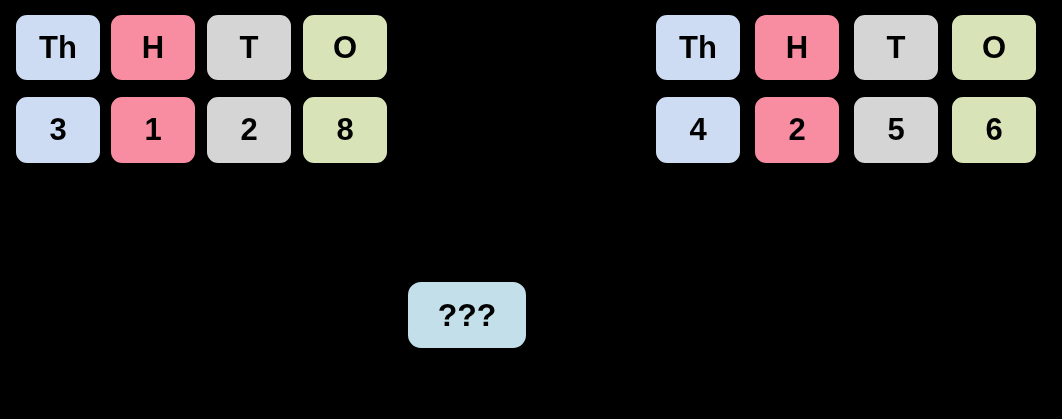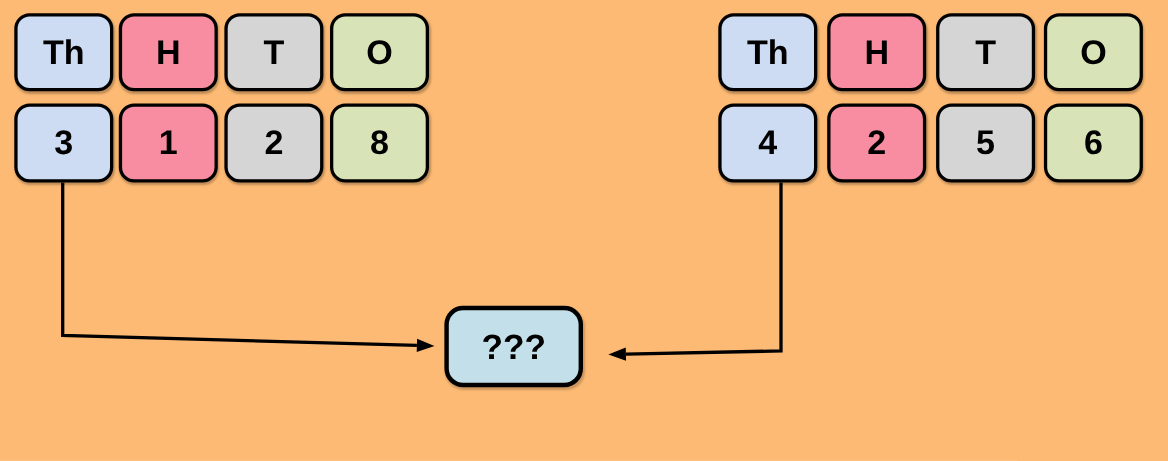--- a/index.html
+++ b/index.html
@@ -61,21 +61,21 @@
   #arrows {
     position: absolute;
     left: 0;
     top: 0;
     pointer-events: none;
   }
 </style>
 </head>
 <body>
 
-<div id="canvas" style="background-color: #fdba74;">
+<div id="canvas" style="background-color: #000000;">
 
   <div class="cell row-headers Lc0" style="background-color: rgb(205, 220, 242);">Th</div>
   <div class="cell row-headers Lc1" style="background-color: rgb(248, 140, 160);">H</div>
   <div class="cell row-headers Lc2" style="background-color: rgb(213, 213, 213);">T</div>
   <div class="cell row-headers Lc3" style="background-color: rgb(216, 228, 184);">O</div>
 
   <div class="cell row-digits Lc0" style="background-color: rgb(205, 220, 242);">3</div>
   <div class="cell row-digits Lc1" style="background-color: rgb(248, 140, 160);">1</div>
   <div class="cell row-digits Lc2" style="background-color: rgb(213, 213, 213);">2</div>
   <div class="cell row-digits Lc3" style="background-color: rgb(216, 228, 184);">8</div>

